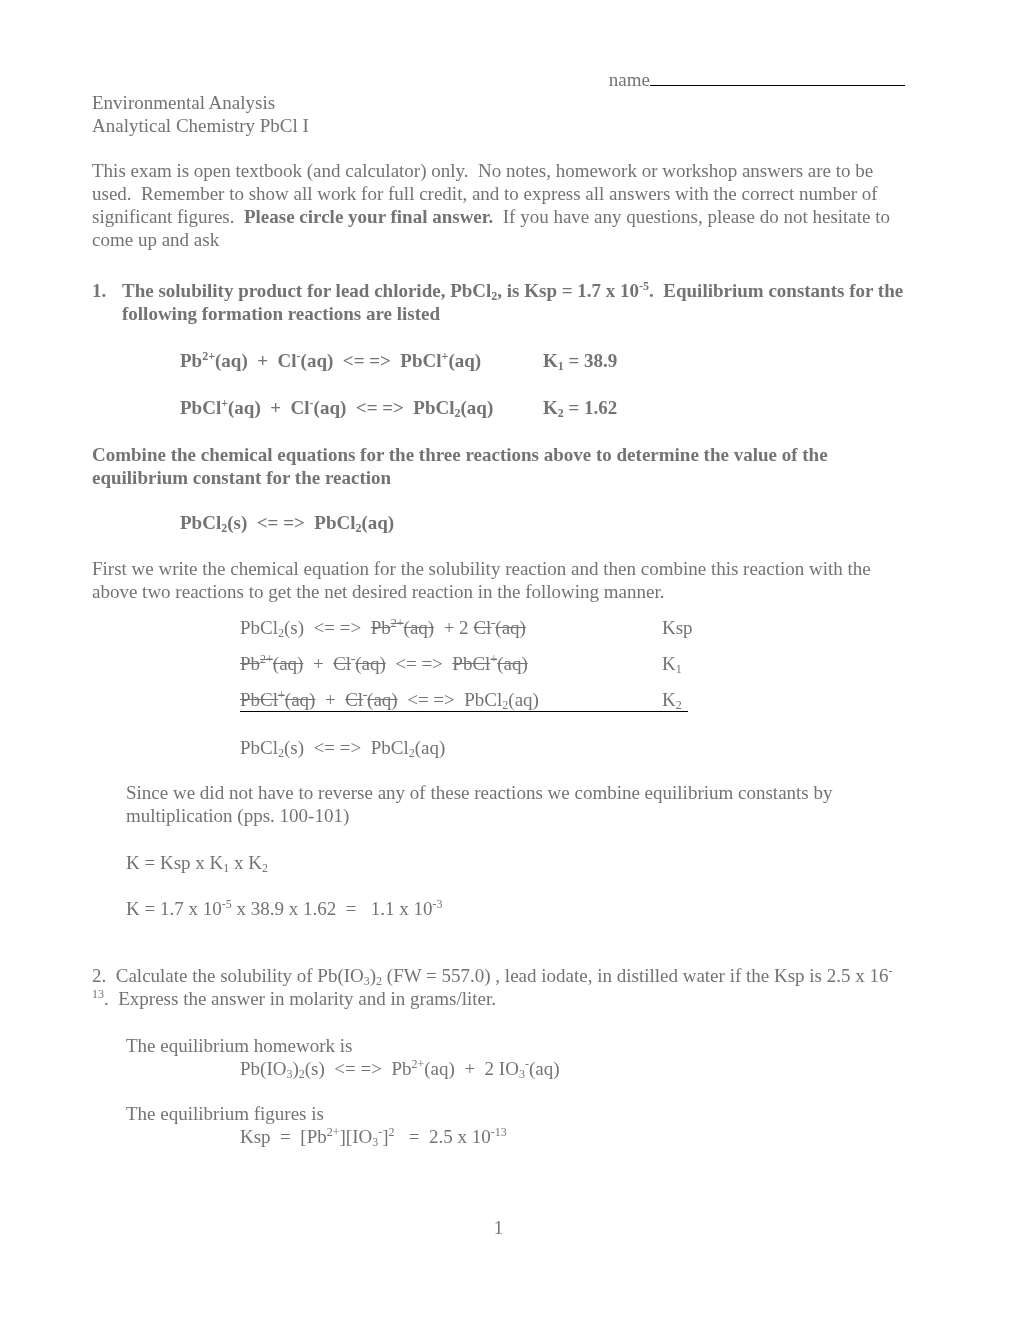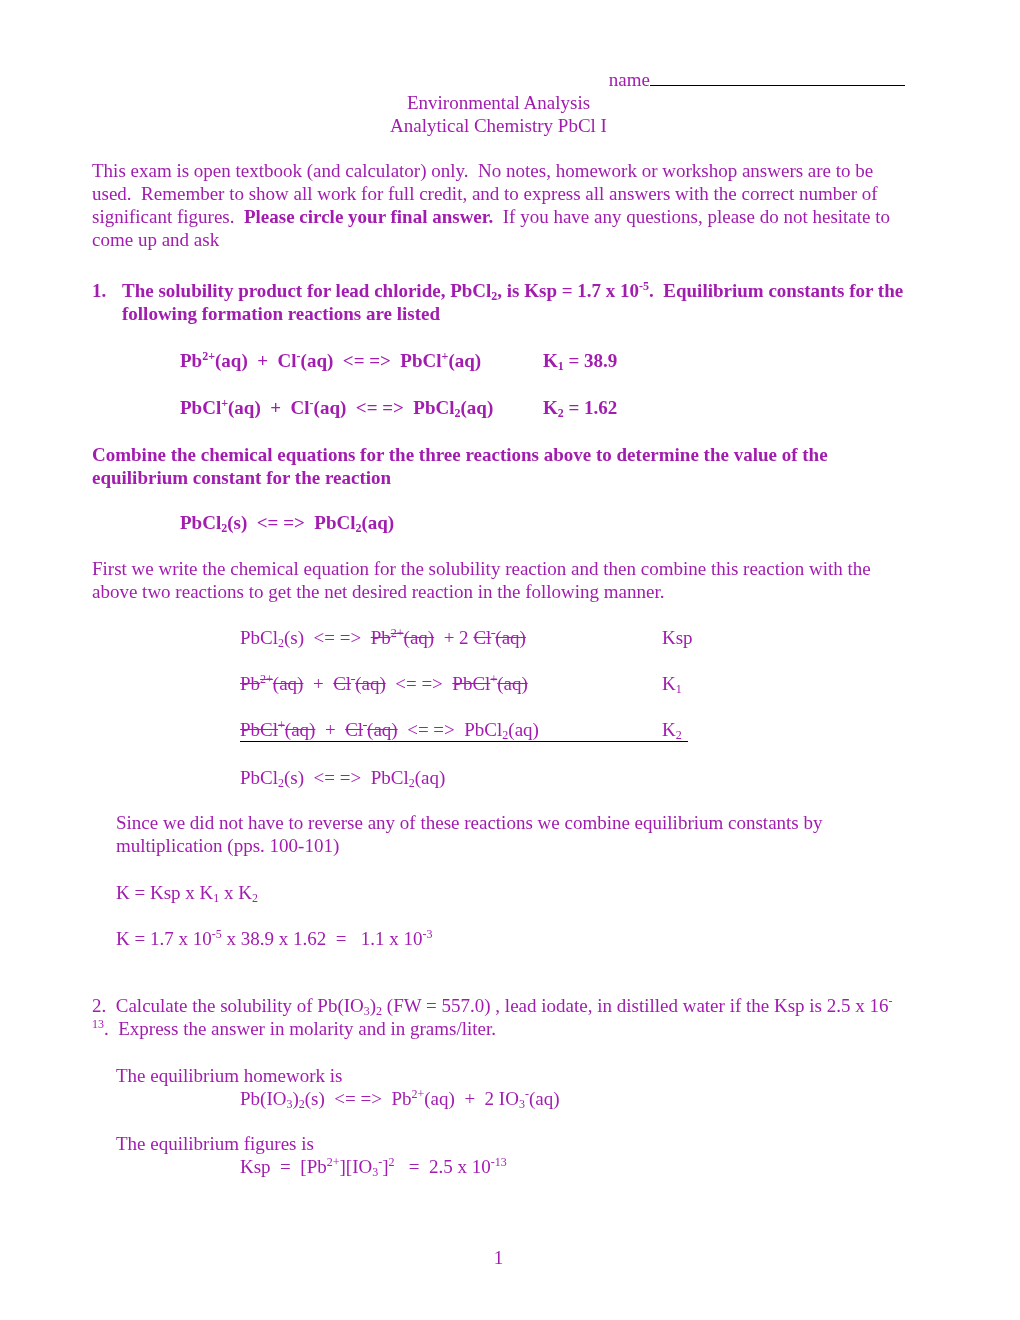--- a/index.html
+++ b/index.html
@@ -1,44 +1,44 @@
 <!DOCTYPE html>
 <html><head>
 <meta charset="utf-8">
 <style>
   html,body{margin:0;padding:0;background:#e8e8e8;}
   .page{
     width:1020px;height:1320px;margin:0 auto;background:#ffffff;
     box-sizing:border-box;padding:66px 115px 0 92px;
     font-family:"Liberation Serif","DejaVu Serif",serif;
-    font-size:19px;line-height:23px;color:#a21caf;
+    font-size:19px;line-height:23px;color:#737373;
     position:relative;overflow:hidden;
   }
   .doc-block{margin:0;white-space:pre-wrap;}
   .b-block{font-weight:bold;}
   sup{font-size:12px;line-height:0;vertical-align:7px;}
   sub{font-size:12px;line-height:0;vertical-align:-3px;}
   .rb{font-weight:bold;}
   .rst{text-decoration:line-through;}
   .name-row{text-align:right;white-space:nowrap;}
   .name-underline{display:inline-block;width:255px;height:1em;border-bottom:1.5px solid #000;vertical-align:baseline;}
-  .center{text-align:center;}
+  .center{}
   
   .hang{display:flex;margin-top:28px;font-weight:bold;}
   .hang .num{flex:0 0 30px;}
   .hang .body{flex:1;white-space:pre-wrap;}
   
   .eqline{display:flex;white-space:pre-wrap;align-items:center;}
   .eqline .left{flex:0 0 auto;}
   .q1eq{margin-left:88px;margin-top:24px;font-weight:bold;}
   .q1eq .left{width:363px;}
-  .deriv{margin-left:148px;margin-top:23px;}
+  .deriv{margin-left:148px;margin-top:13px;}
   .deriv .left{width:422px;}
   .sumline{border-bottom:1.6px solid #000;width:max-content;padding-right:6px;}
-  .ind1{margin-left:24px;}
+  .ind1{margin-left:34px;}
   .ind2{margin-left:148px;}
   .mt22{margin-top:22px;}
   .mt23{margin-top:23px;}
   .mt24{margin-top:24px;}
   .mt44{margin-top:44px;}
   .page-number{margin-top:68px;text-align:center;}
 </style>
 </head>
 <body>
 

